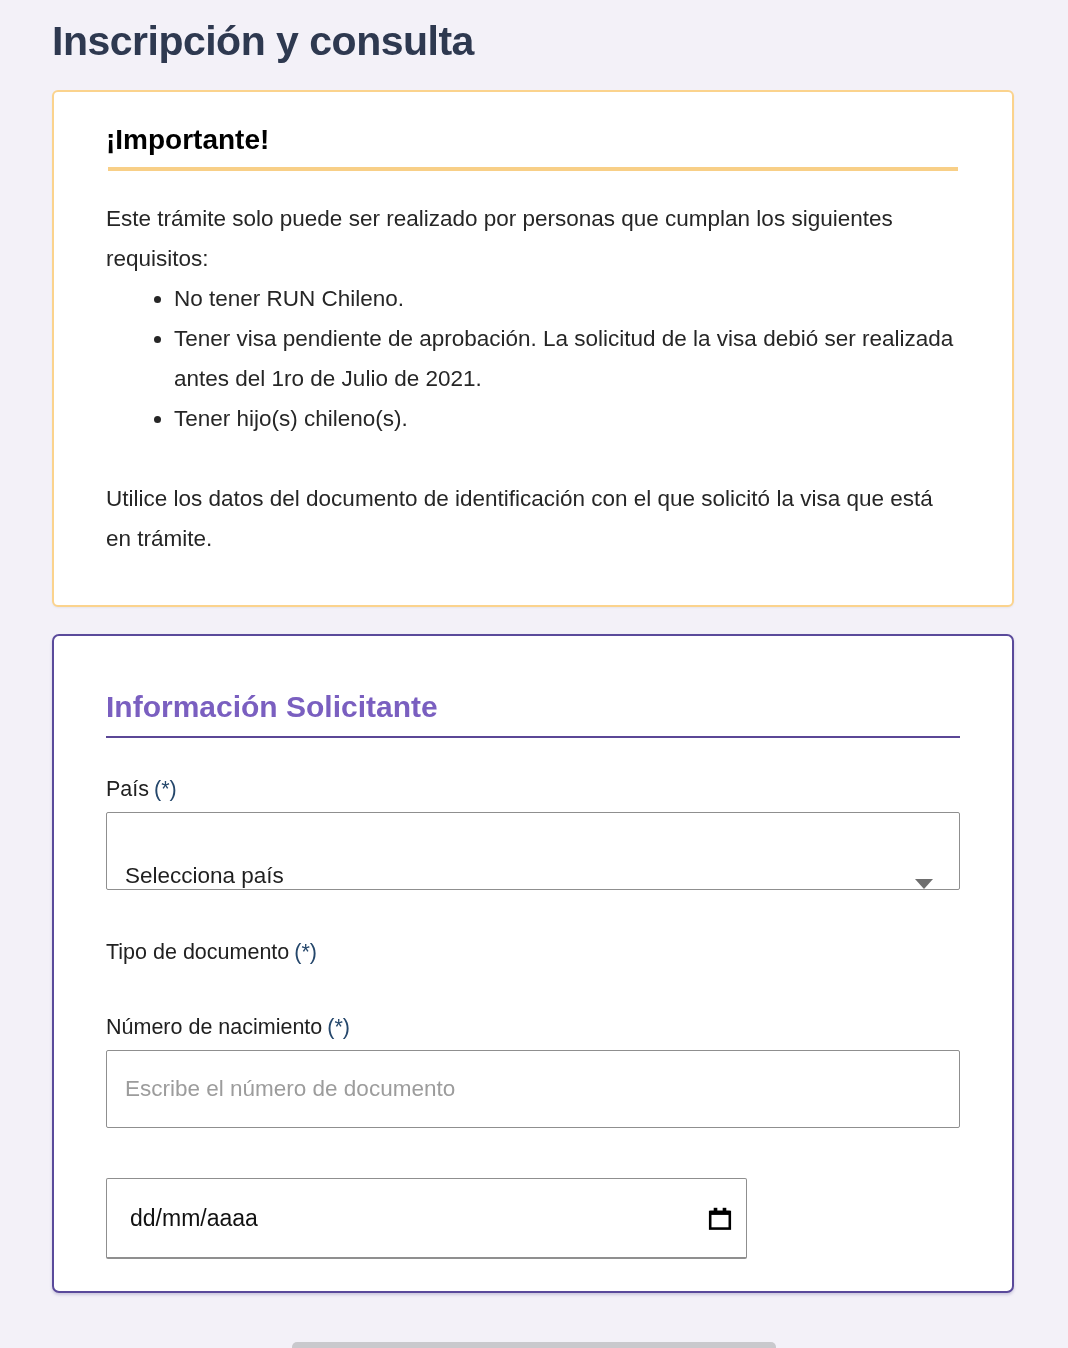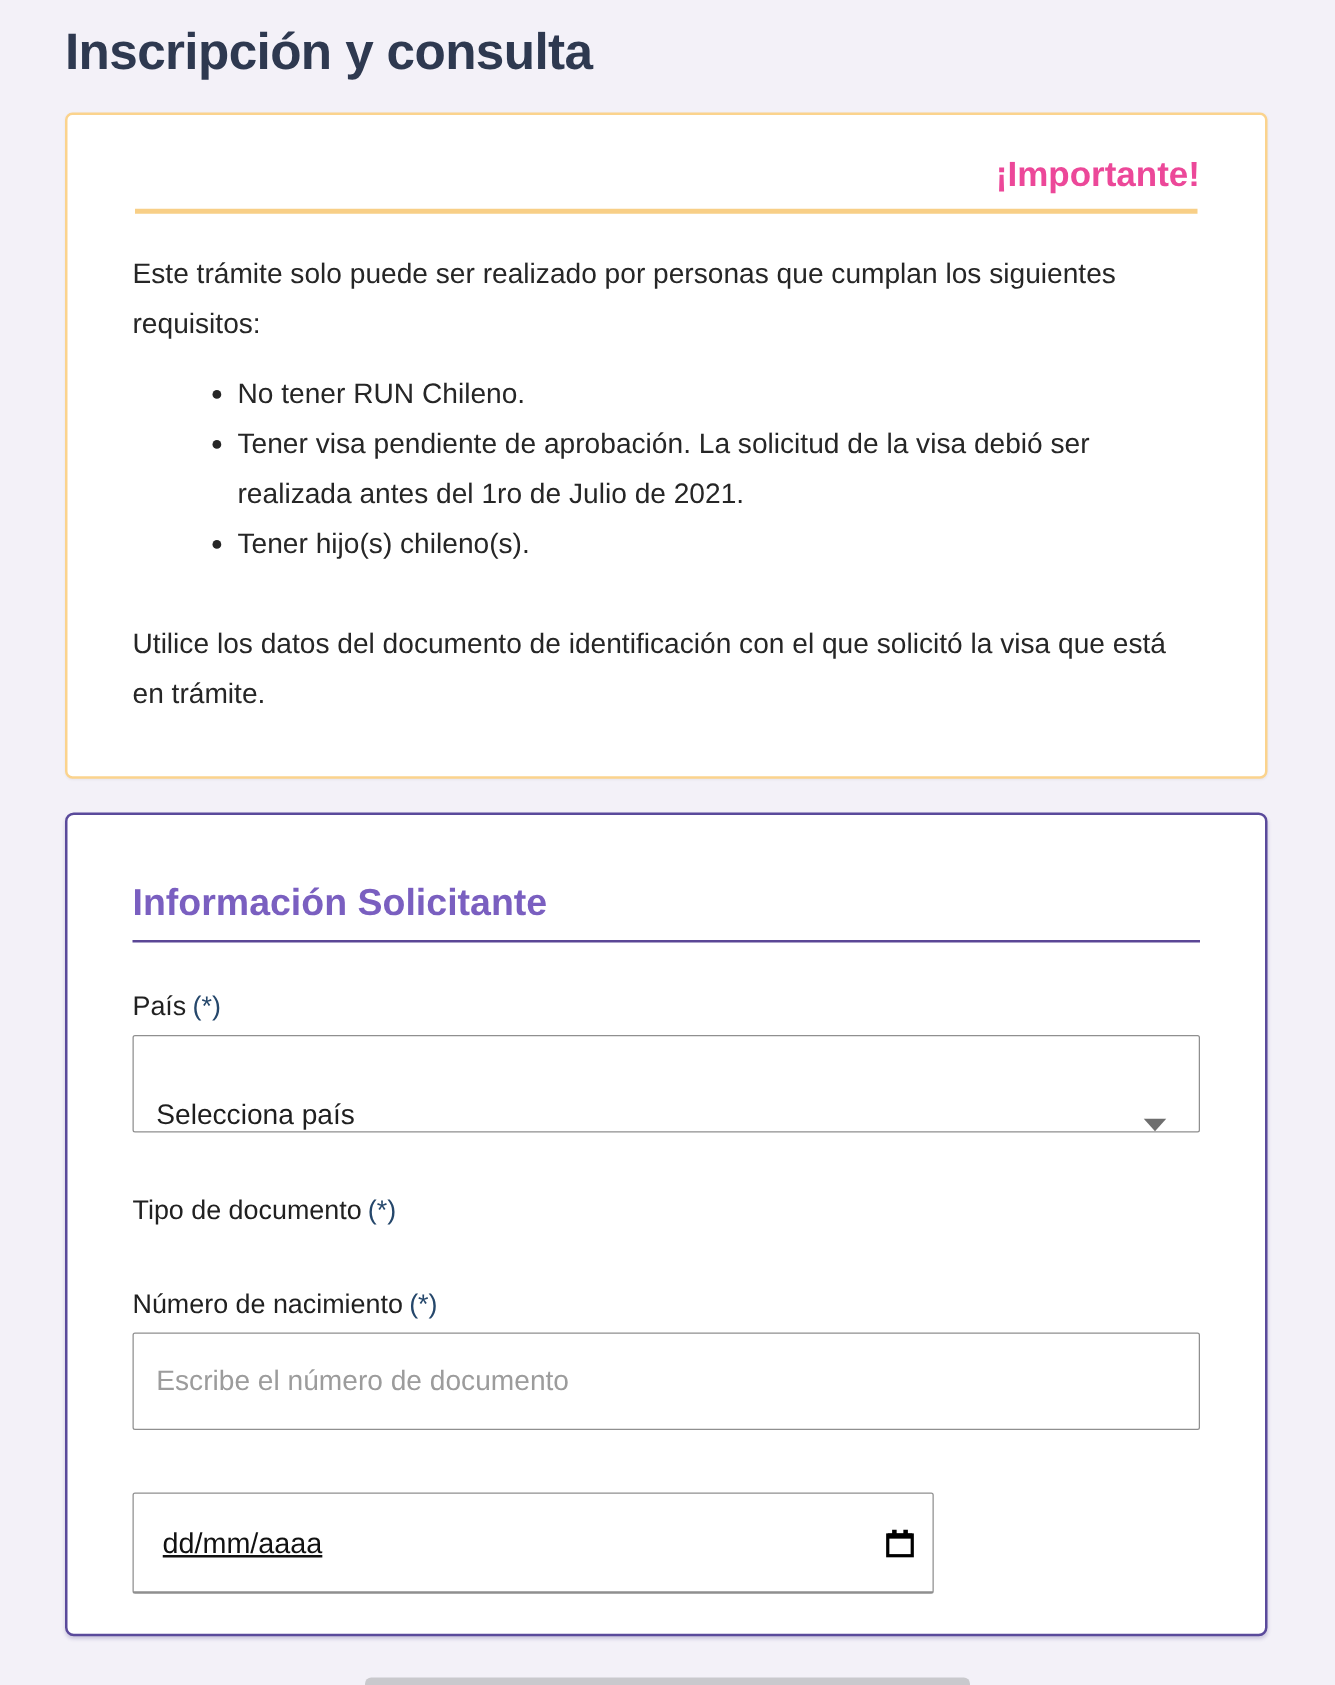--- a/index.html
+++ b/index.html
@@ -22,41 +22,41 @@
   }
   
   .notice-card {
     background: #ffffff;
     border: 2px solid #fbd38d;
     border-radius: 6px;
     padding: 32px 52px 46px 52px;
     box-shadow: 0 1px 2px rgba(0,0,0,0.05);
   }
   .notice-title {
-    text-align: right;
+    text-align: left;
     font-size: 28px;
     font-weight: 700;
-    color: #ec4899;
+    color: #000000;
   }
   .notice-divider {
     height: 4px;
     background: #f8cf87;
     border: none;
     margin: 11px 2px 0 2px;
   }
   .notice-body {
     margin-top: 28px;
     font-size: 22.5px;
     line-height: 40px;
     color: #262626;
     max-width: 872px;
   }
   .notice-body p.outro { margin-top: 40px; }
   .notice-body ul {
-    margin: 16px;
+    margin: 0;
     padding-left: 68px;
   }
   .notice-body li {
     line-height: 40px;
   }
   
   .form-card {
     margin-top: 27px;
     background: #ffffff;
     border: 2px solid #5a4a9b;
@@ -131,21 +131,20 @@
     width: 100%;
     border: 1px solid #8f8f8f;
     border-bottom-width: 2px;
     border-radius: 2px;
     font-family: "Liberation Sans", "DejaVu Sans", sans-serif;
     font-size: 23px;
     color: #111;
     padding: 0 56px 0 23px;
     background: #fff;
     outline: none;
-    text-decoration: underline;
   }
   .calendar-btn {
     position: absolute;
     right: 12px; top: 50%;
     transform: translateY(-50%);
     width: 30px; height: 30px;
     display: flex; align-items: center; justify-content: center;
     cursor: pointer;
     background: transparent;
     border: none;

